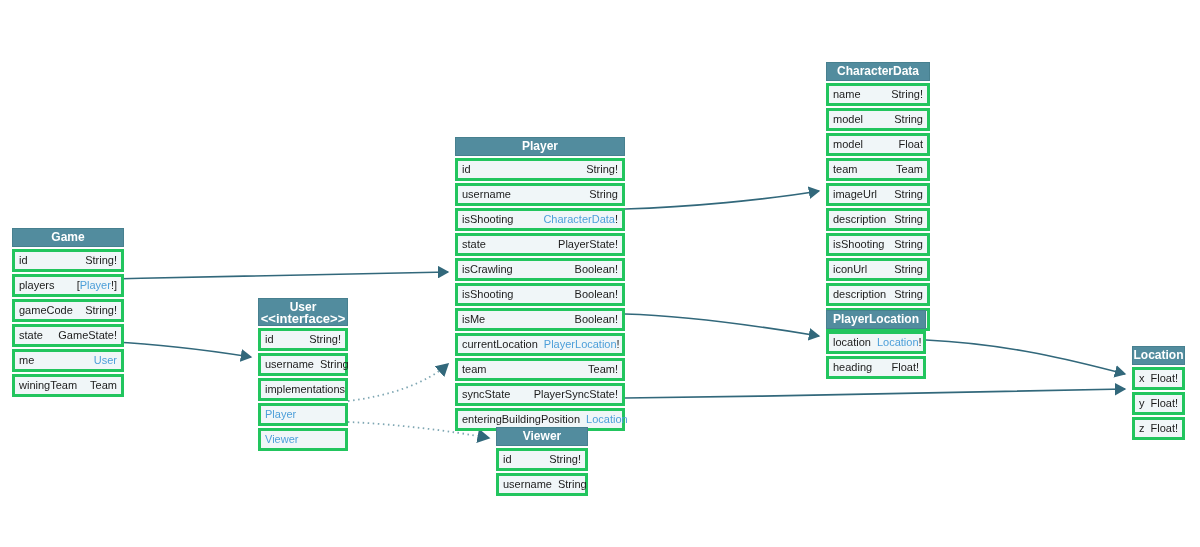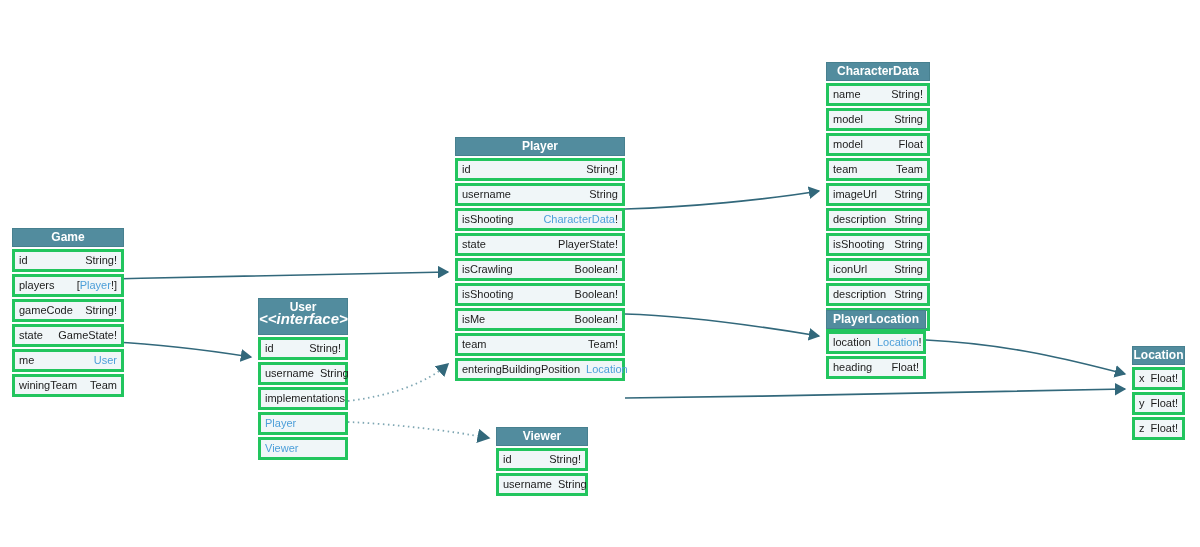--- a/index.html
+++ b/index.html
@@ -8,21 +8,21 @@
     font-family:"Liberation Sans",sans-serif;
     position:relative;overflow:hidden;
   }
   #canvas{position:absolute;left:0;top:0;width:1200px;height:547px;}
   .table{position:absolute;display:flex;flex-direction:column;gap:2px;}
   .thead{
     background:#528c9e;color:#ffffff;text-align:center;
     border:1px solid #47808f;cursor:pointer;
   }
   .tname{font-size:12px;font-weight:700;line-height:17px;}
-  .tsub{font-size:15px;font-weight:700;line-height:9px;padding-bottom:11px;margin-top:-2px;font-style:italic;}
+  .tsub{font-size:13px;font-weight:700;line-height:9px;padding-bottom:2px;margin-top:-2px;}
   .trow{
     background:#f0f6f8;border:3px solid #22c55e;height:17px;line-height:17px;
     display:flex;justify-content:space-between;align-items:center;
     padding:0 4px;font-size:11px;color:#1b1b1b;white-space:nowrap;
   }
   .fname{margin-right:6px;}
   .ftype{text-align:center;}
   .link{color:#4d9fd9;}
   #edges{position:absolute;left:0;top:0;pointer-events:none;}
   .edge{fill:none;stroke:#32687b;stroke-width:1.6px;}
@@ -125,22 +125,30 @@
       </div>
       <div class="trow">
         <span class="fname">isShooting</span>
         <span class="ftype"><span>Boolean!</span></span>
       </div>
       <div class="trow">
         <span class="fname">isMe</span>
         <span class="ftype"><span>Boolean!</span></span>
       </div>
       <div class="trow">
+        <span class="fname">currentLocation</span>
+        <span class="ftype"><span class="link">PlayerLocation</span><span>!</span></span>
+      </div>
+      <div class="trow">
         <span class="fname">team</span>
         <span class="ftype"><span>Team!</span></span>
+      </div>
+      <div class="trow">
+        <span class="fname">syncState</span>
+        <span class="ftype"><span>PlayerSyncState!</span></span>
       </div>
       <div class="trow">
         <span class="fname">enteringBuildingPosition</span>
         <span class="ftype"><span class="link">Location</span></span>
       </div>
     </div>
     <div class="table" style="left: 826px; top: 62px; width: 104px;">
       <div class="thead">
         <div class="tname">CharacterData</div>
       </div>

